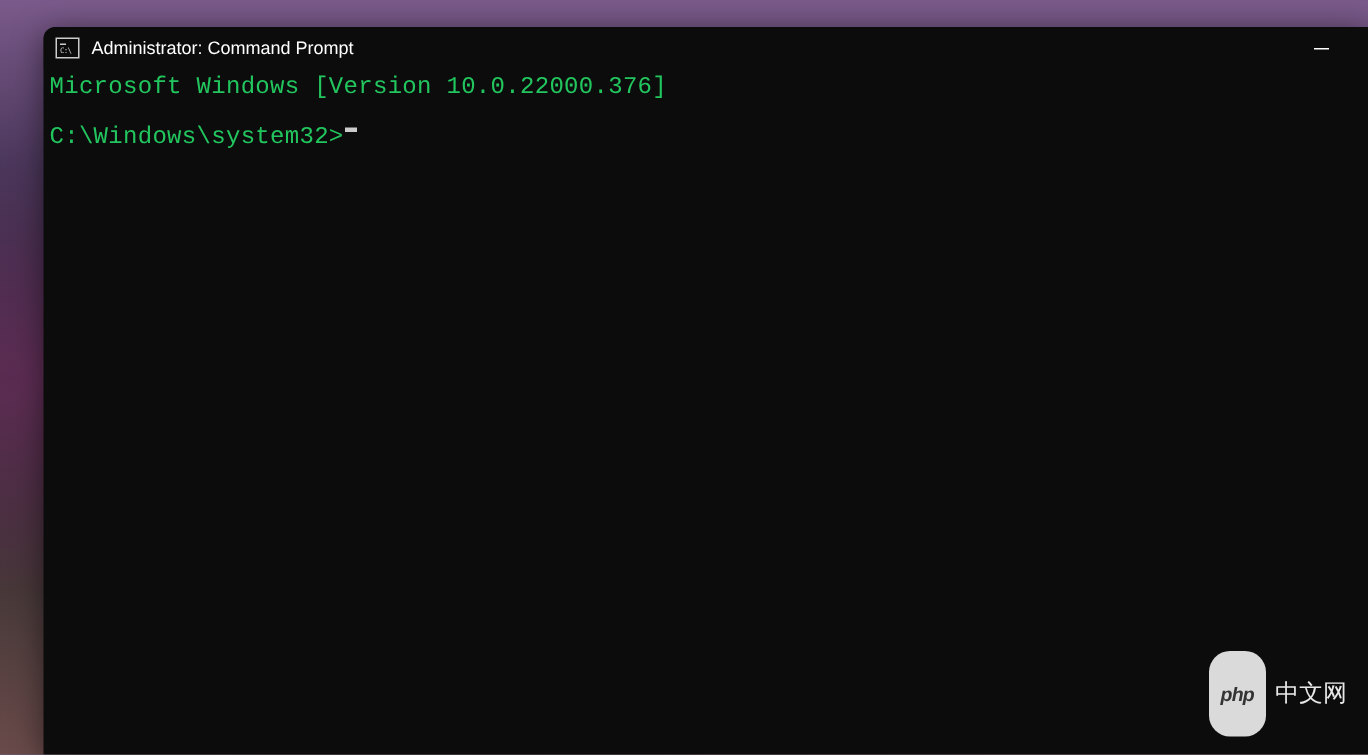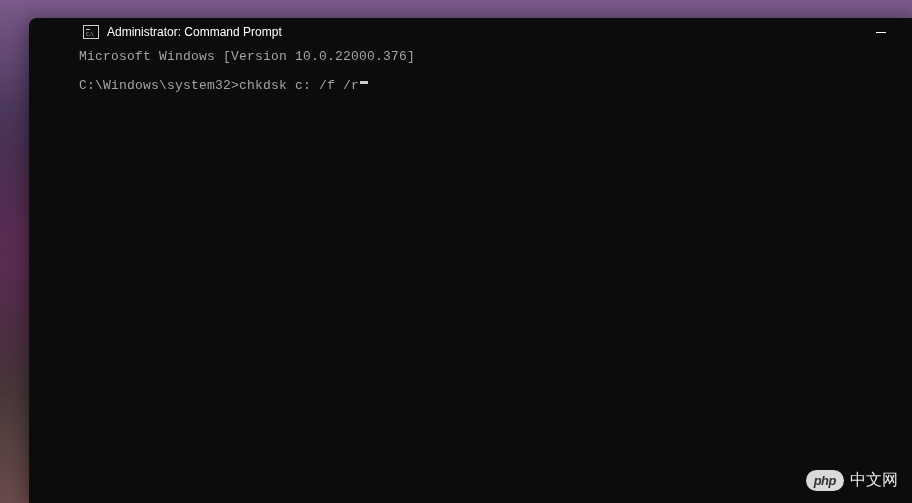--- a/index.html
+++ b/index.html
@@ -29,21 +29,20 @@
     .terminal-window {
       position: absolute;
       top: 18px;
       left: 29px;
       right: 0;
       bottom: 0;
       background: #0c0c0c;
       border-radius: 8px 0 0 0;
       overflow: hidden;
       box-shadow: 0 4px 20px rgba(0,0,0,0.5);
-      padding-left: 46px;
     }
     
     .titlebar {
       height: 28px;
       background: #0c0c0c;
       display: flex;
       align-items: center;
       padding: 0 8px;
       user-select: none;
     }
@@ -105,22 +104,22 @@
     
     .minimize-line {
       width: 10px;
       height: 1px;
       background: #ffffff;
     }
     
     .terminal-content {
       padding: 4px 4px;
       font-family: Consolas, 'Courier New', monospace;
-      font-size: 13px;
-      color: #a3a3a3;
+      font-size: 16px;
+      color: #22c55e;
       line-height: 1.1;
       letter-spacing: 0.2px;
     }
     
     .terminal-line {
       white-space: pre;
     }
     
     .terminal-spacer {
       height: 15px;
@@ -155,21 +154,21 @@
       align-items: center;
       gap: 6px;
     }
     
     .watermark-logo {
       background: rgba(255, 255, 255, 0.85);
       color: #333;
       font-size: 13px;
       font-weight: bold;
       font-style: italic;
-      padding: 3px 8px;
+      padding: 21px 8px;
       border-radius: 14px;
       font-family: Arial, sans-serif;
       letter-spacing: -0.5px;
     }
     
     .watermark-text {
       color: rgba(255, 255, 255, 0.9);
       font-size: 16px;
       font-family: sans-serif;
     }
@@ -188,21 +187,20 @@
         <div class="minimize-line"></div>
       </div>
     </div>
   </div>
 
   <div class="terminal-content">
     <div class="terminal-line">Microsoft Windows [Version 10.0.22000.376]</div>
     <div class="terminal-spacer"></div>
     <div class="prompt-line">
       <span>C:\Windows\system32&gt;</span>
-        <span>chkdsk c: /f /r</span>
         <span class="cursor"></span>
     </div>
   </div>
 </div>
 
 <div class="watermark">
   <span class="watermark-logo">php</span>
   <span class="watermark-text">中文网</span>
 </div>
 

